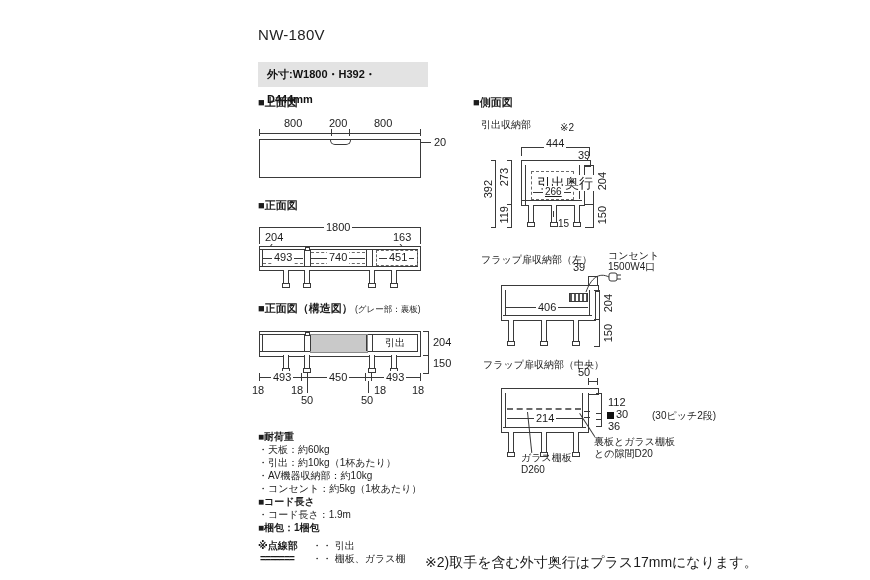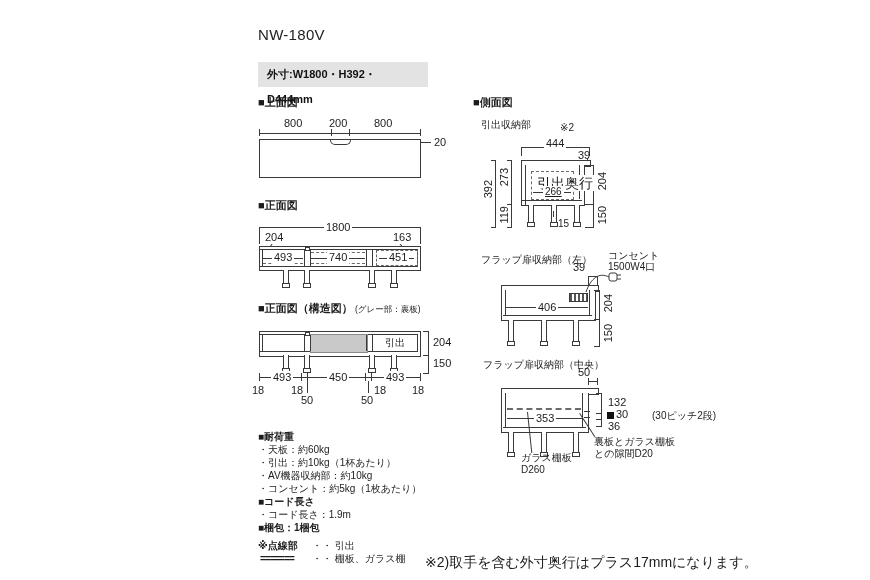--- a/index.html
+++ b/index.html
@@ -208,29 +208,29 @@
   <div class="hline" style="left:588px;top:381px;width:10px;"></div>
   <div class="vline" style="left:588px;top:378px;height:7px;"></div>
   <div class="vline" style="left:597px;top:378px;height:7px;"></div>
   <div class="rect" style="left:501px;top:388px;width:96px;height:5px;"></div>
   <div class="rect open-top" style="left:501px;top:393px;width:86px;height:39px;"></div>
   <div class="vline" style="left:505px;top:393px;height:34px;"></div>
   <div class="vline" style="left:582px;top:393px;height:34px;"></div>
   <div class="hline" style="left:503px;top:427px;width:83px;"></div>
   <div class="dash-h" style="left:507px;top:408px;width:74px;border-top-width:2px;"></div>
   <div class="hline" style="left:507px;top:418px;width:75px;"></div>
-  <div class="lbl bg" style="left:534px;top:412px;">353</div>
+  <div class="lbl bg" style="left:534px;top:412px;">214</div>
   <div class="hline" style="left:584px;top:411px;width:6px;"></div>
   <div class="hline" style="left:584px;top:417px;width:6px;"></div>
   <div class="vline" style="left:601px;top:393px;height:34px;"></div>
   <div class="hline" style="left:596px;top:393px;width:6px;"></div>
   <div class="hline" style="left:596px;top:413px;width:6px;"></div>
   <div class="hline" style="left:596px;top:419px;width:6px;"></div>
   <div class="hline" style="left:596px;top:426px;width:6px;"></div>
-  <div class="lbl" style="left:608px;top:396px;">132</div>
+  <div class="lbl" style="left:608px;top:396px;">112</div>
   <div class="sq" style="left:607px;top:412px;width:7px;height:7px;"></div>
   <div class="lbl" style="left:616px;top:408px;">30</div>
   <div class="lbl" style="left:652px;top:410px;font-size:10px;">(30ピッチ2段)</div>
   <div class="lbl" style="left:608px;top:420px;">36</div>
   <div class="leg" style="left:508px;top:432px;height:25px;"></div>
   <div class="leg" style="left:541px;top:432px;height:25px;"></div>
   <div class="leg" style="left:573px;top:432px;height:25px;"></div>
   <div class="diag" style="left:580px;top:413px;width:28px;transform:rotate(57deg);"></div>
   <div class="lbl sm" style="left:594px;top:436px;">裏板とガラス棚板</div>
   <div class="lbl sm" style="left:594px;top:448px;">との隙間D20</div>

